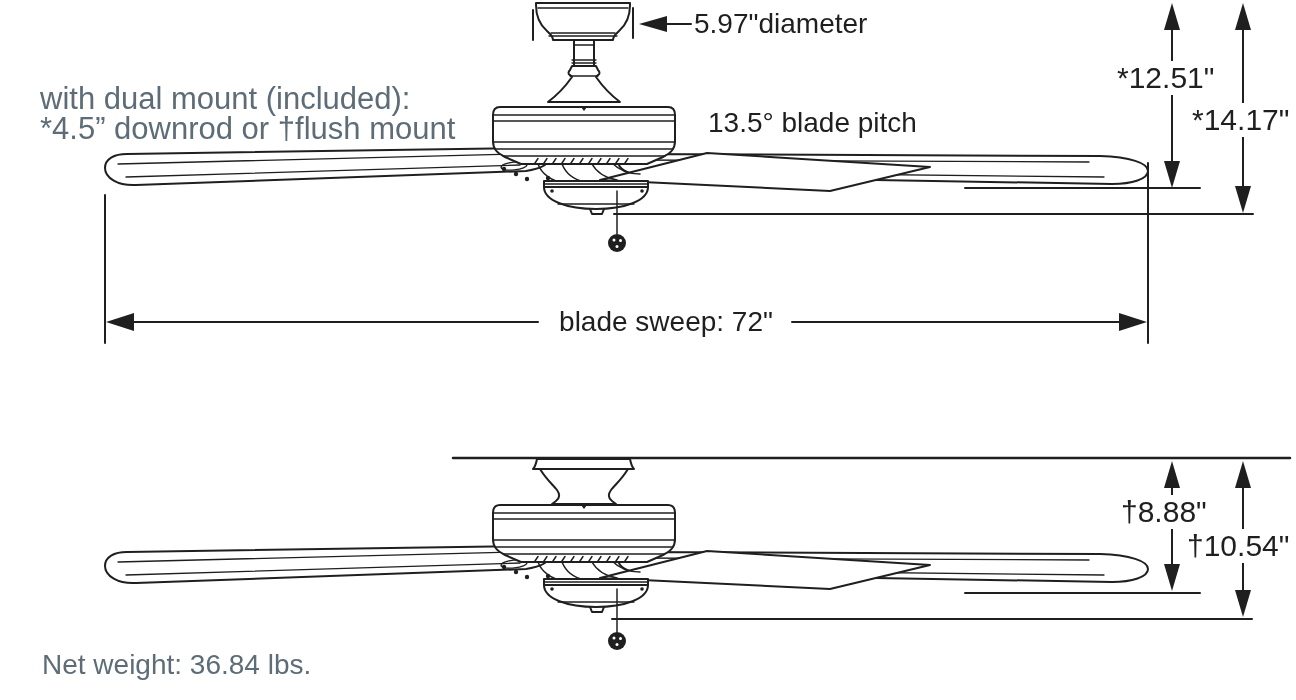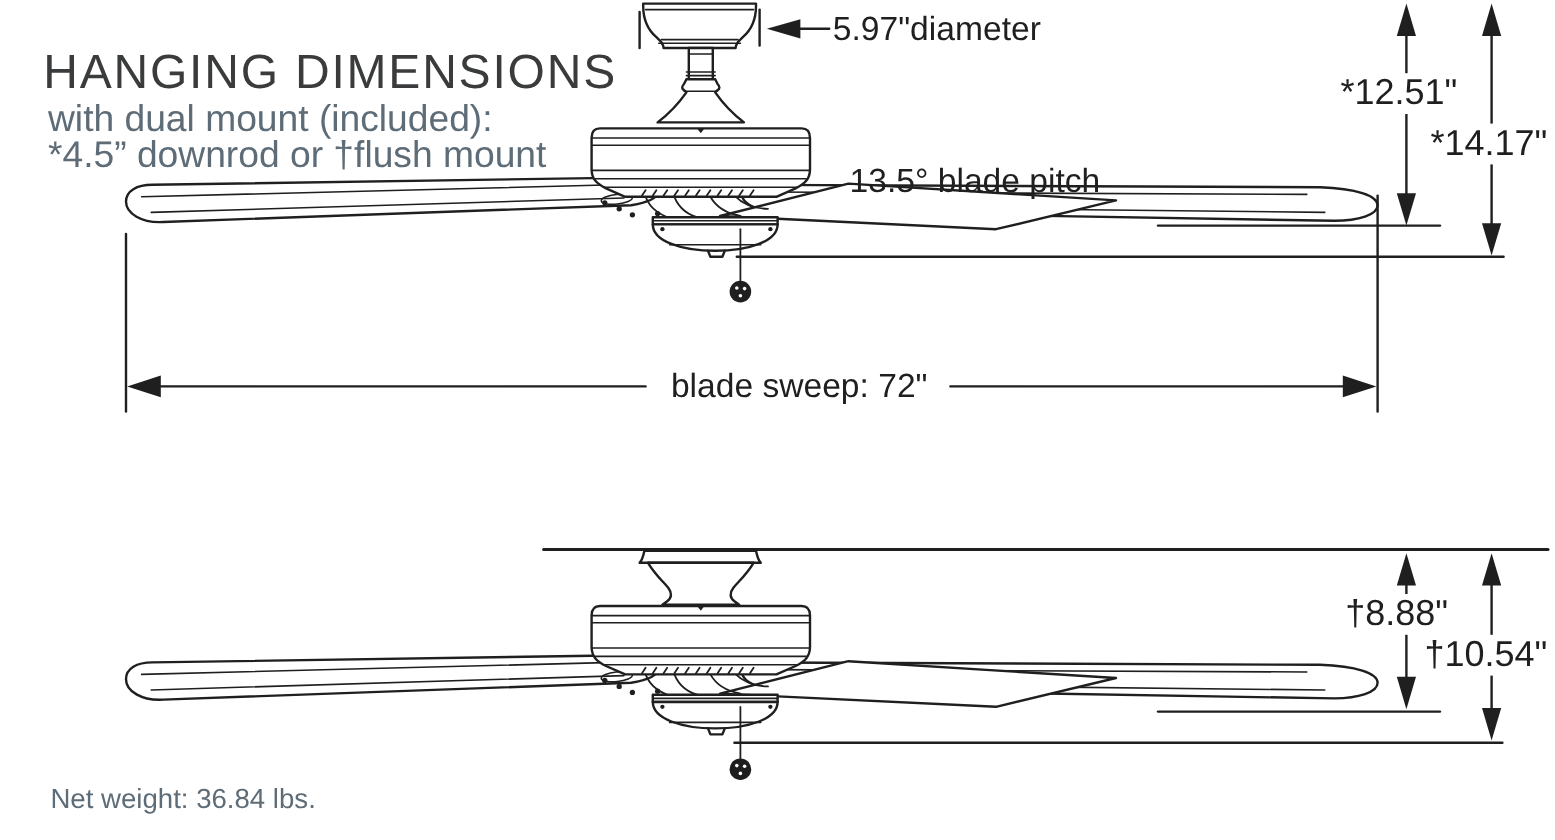--- a/index.html
+++ b/index.html
@@ -7,21 +7,21 @@
     position:relative;width:1296px;height:700px;background:var(--bg,#ffffff);
     font-family:"Liberation Sans", sans-serif;overflow:hidden;
   }
   svg.artwork{position:absolute;left:0;top:0;}
   .label{position:absolute;color:var(--ink,#1f1f1f);white-space:nowrap;}
   .title{font-size:40px;line-height:44px;color:var(--heading,#3a3b3c);letter-spacing:1.5px;}
   .sub{font-size:31px;line-height:30px;color:var(--slate,#5d6c77);}
   .anno{font-size:28px;line-height:30px;}
   .dim{font-size:30px;line-height:34px;background:#ffffff;padding:0 3px;}
   .sweep{font-size:28px;line-height:32px;text-align:center;background:#ffffff;}
-  .net{font-size:23px;line-height:32px;color:var(--slate,#5d6c77);}
+  .net{font-size:28px;line-height:32px;color:var(--slate,#5d6c77);}
 </style>
 </head>
 <body>
 
 <div class="canvas">
 
   <svg class="artwork" width="1296" height="700" viewBox="0 0 1296 700">
     <defs>
       <g id="fanCore" stroke="#1f1f1f" fill="none" stroke-width="2" stroke-linecap="round" stroke-linejoin="round">
 
@@ -152,26 +152,25 @@
       <g>
         <path d="M 1243,486 L 1243,591"></path>
         <polygon points="1243,461 1235,488 1251,488" fill="#1f1f1f" stroke="none"></polygon>
         <polygon points="1243,617 1235,590 1251,590" fill="#1f1f1f" stroke="none"></polygon>
       </g>
       <path d="M 965,593 L 1200,593"></path>
       <path d="M 612,619 L 1252,619"></path>
     </g>
   </svg>
 
-  <div class="label title" style="left:36px;top:38px;">HANGING DIMENSIONS</div>
   <div class="label sub" style="left:40px;top:84px;">with dual mount (included):</div>
   <div class="label sub" style="left:40px;top:114px;">*4.5” downrod or †flush mount</div>
 
   <div class="label anno" style="left:694px;top:9px;">5.97"diameter</div>
-  <div class="label anno" style="left:708px;top:108px;margin-top:28px;">13.5° blade pitch</div>
+  <div class="label anno" style="left:708px;top:108px;">13.5° blade pitch</div>
 
   <div class="label dim" style="left:1114px;top:61px;">*12.51"</div>
   <div class="label dim" style="left:1189px;top:103px;">*14.17"</div>
 
   <div class="label sweep" style="left:544px;top:306px;width:244px;">blade sweep: 72"</div>
 
   <div class="label dim" style="left:1118px;top:495px;">†8.88"</div>
   <div class="label dim" style="left:1184px;top:529px;">†10.54"</div>
 
   <div class="label net" style="left:42px;top:649px;">Net weight: 36.84 lbs.</div>

